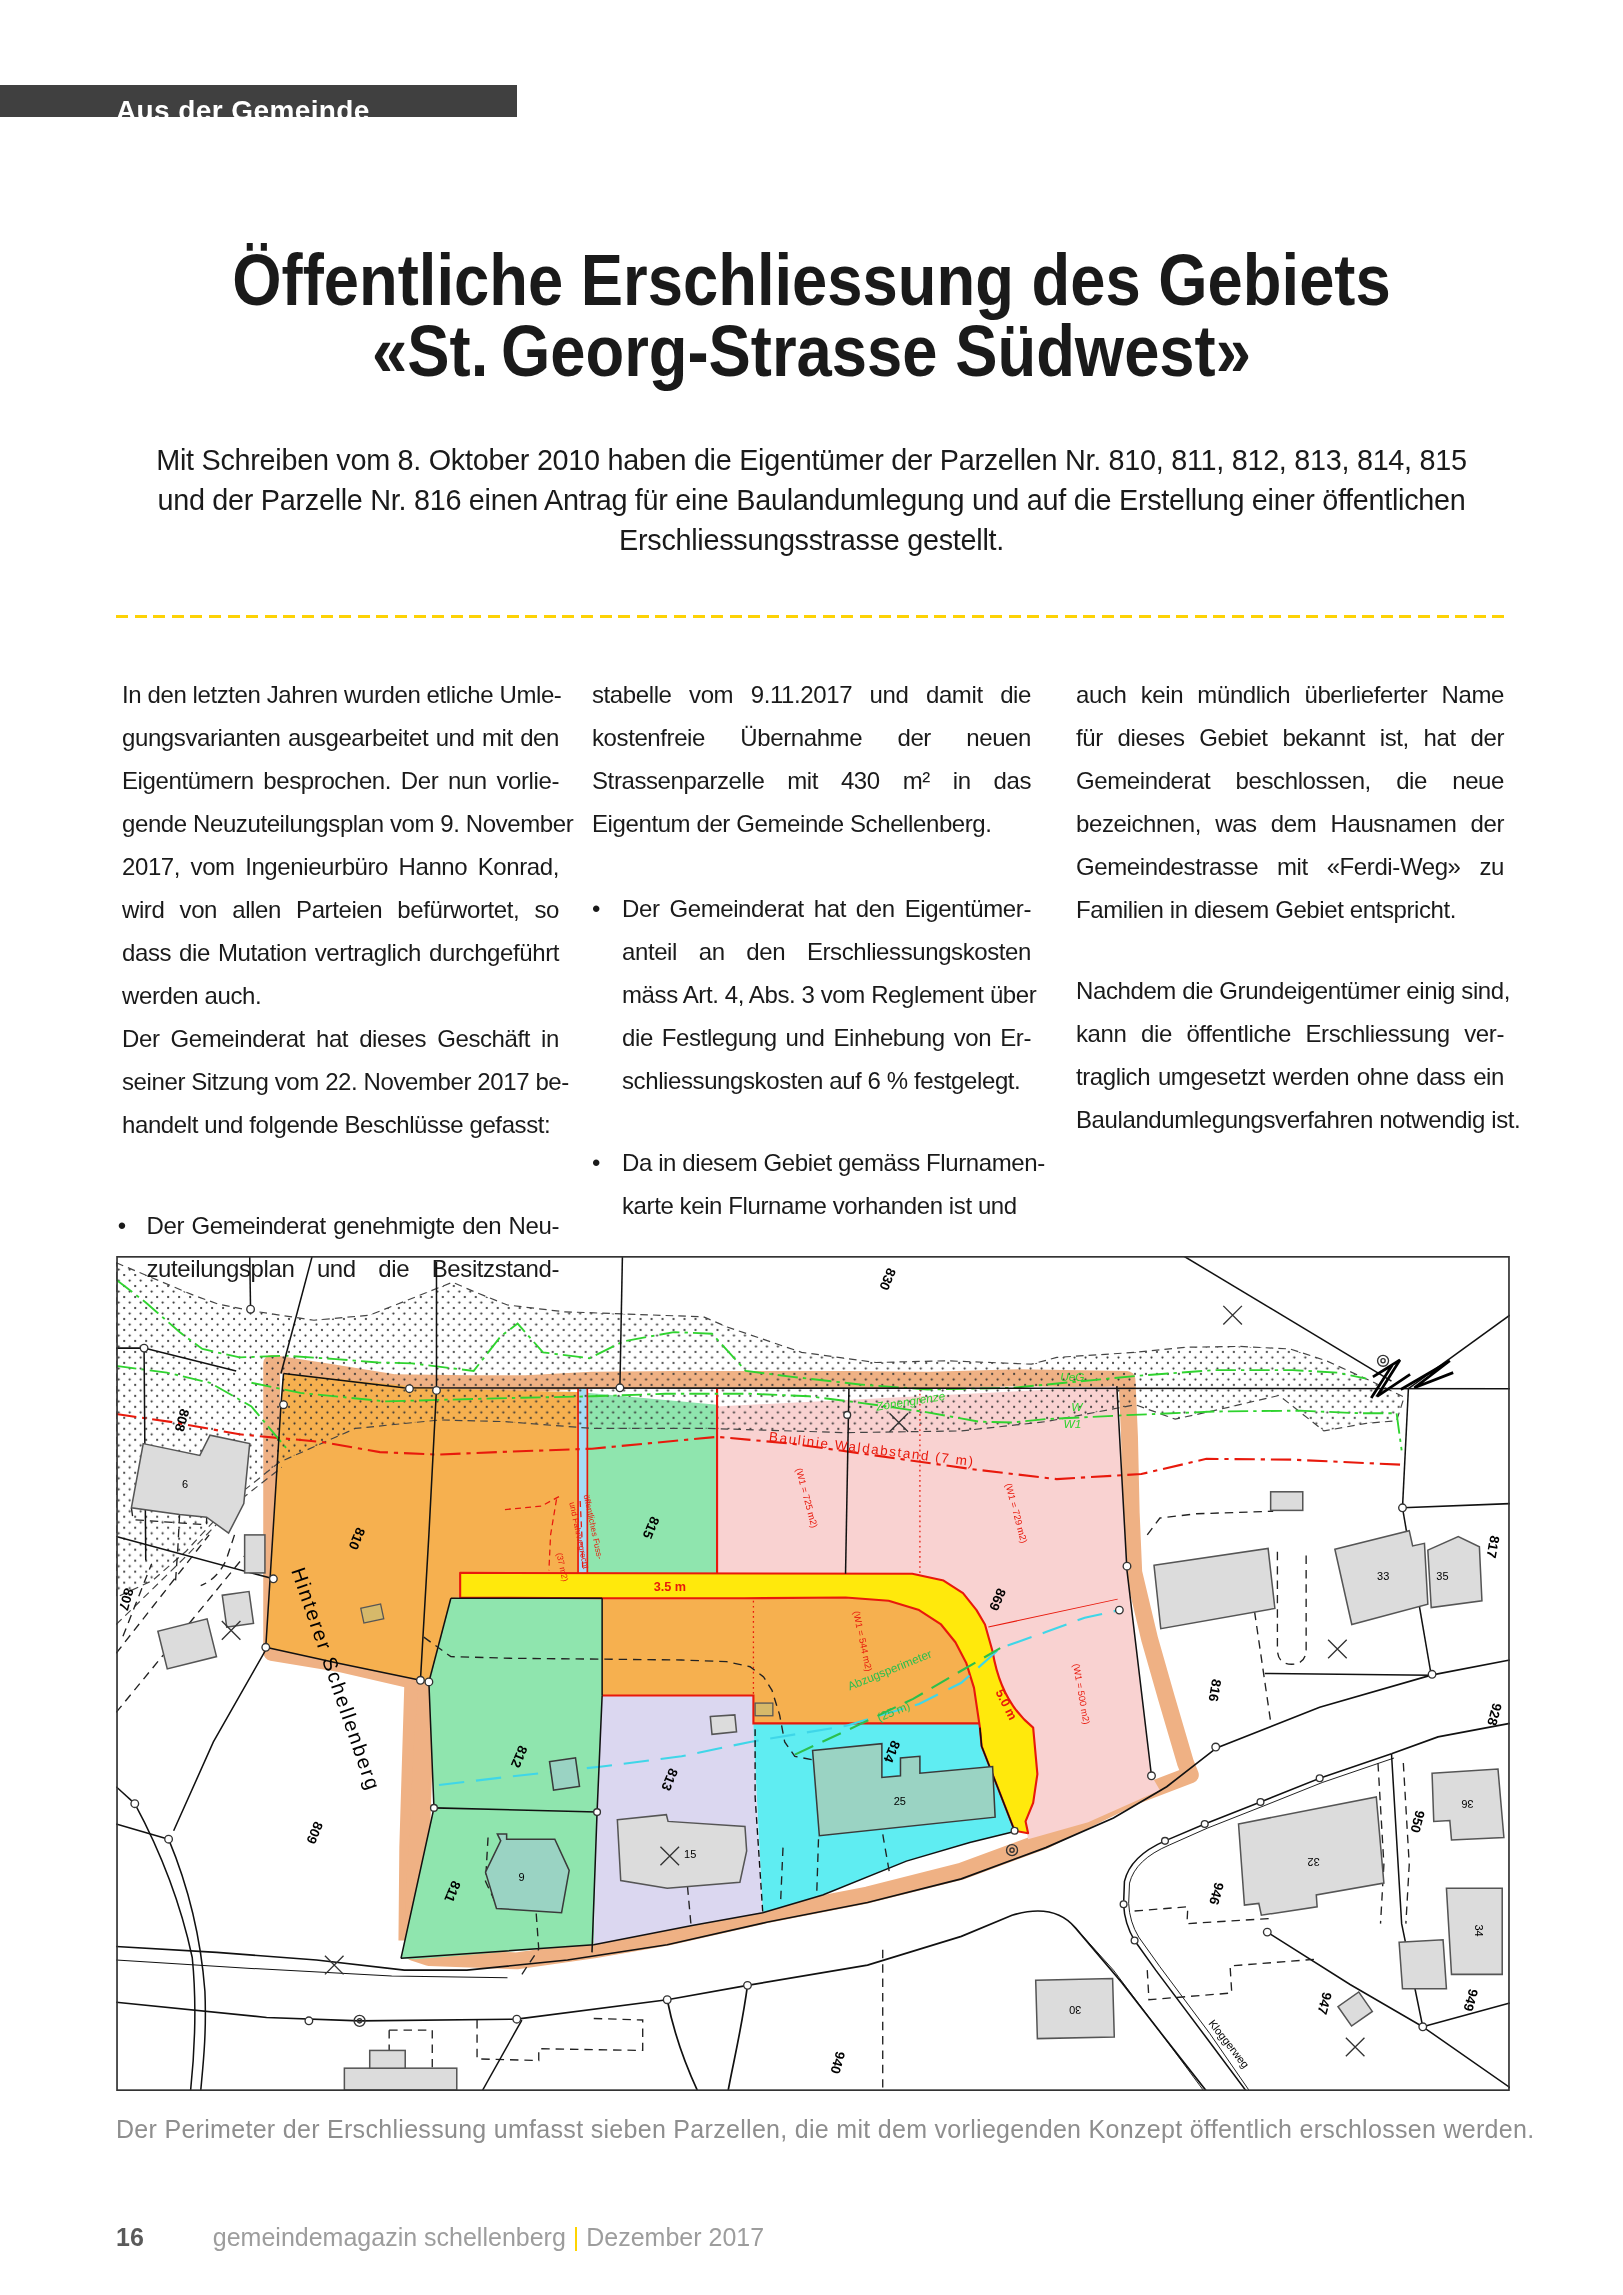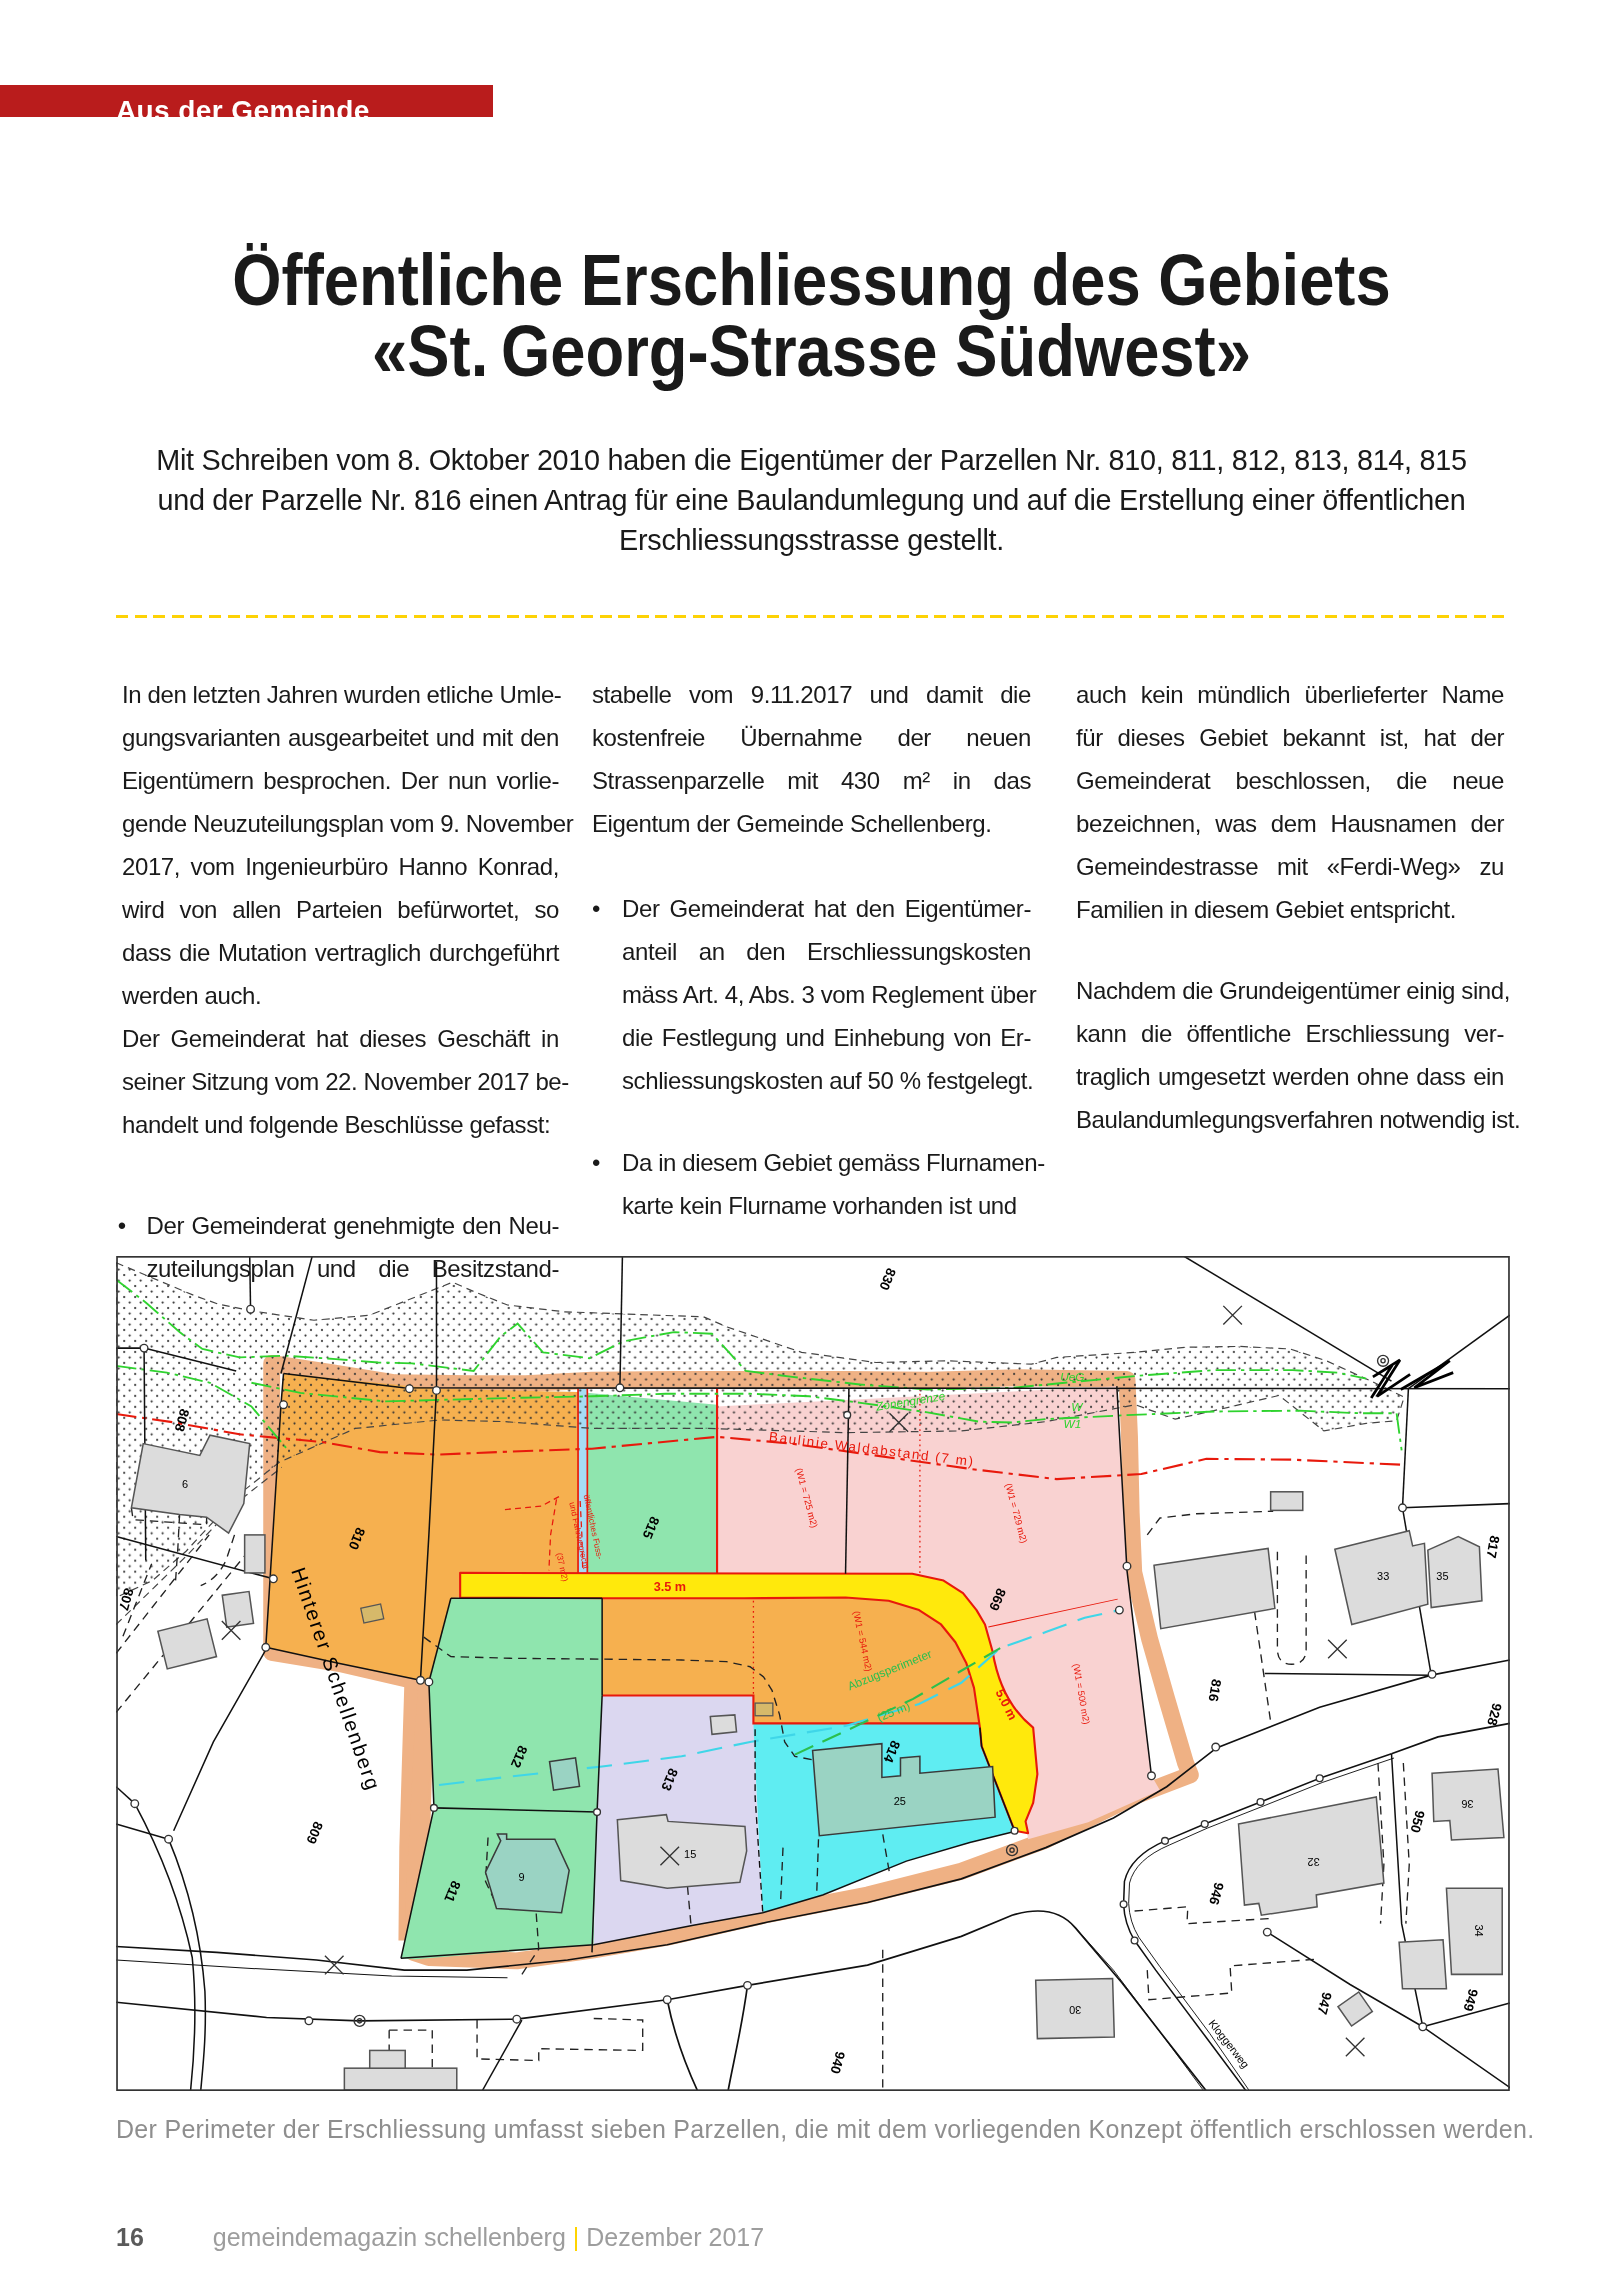--- a/index.html
+++ b/index.html
@@ -1,17 +1,17 @@
 <!DOCTYPE html>
 <html style="font-size:13.5px"><head>
 <meta charset="utf-8">
 <style>
 html,body{margin:0;padding:0;}
 body{width:1623px;height:2295px;position:relative;background:#fff;font-family:"Liberation Sans",sans-serif;color:#1a1a1a;overflow:hidden;}
-#banner{position:absolute;left:0;top:85px;width:493px;height:32px;background:#b91c1c;}
+#banner{position:absolute;left:0;top:85px;width:493px;height:32px;background:#404040;padding-left:24px;}
 #banner span{position:absolute;left:116px;top:10px;font-size:28px;font-weight:bold;color:#fff;letter-spacing:0.4px;}
 #title{position:absolute;left:0;top:245px;width:1623px;text-align:center;font-weight:bold;font-size:72px;line-height:71px;transform:scaleX(0.88);transform-origin:50% 0;}
 #subtitle{position:absolute;left:0;top:440px;width:1623px;text-align:center;font-size:30px;line-height:40px;letter-spacing:-0.3px;transform:scaleX(0.96);transform-origin:50% 0;}
 #dashline{position:absolute;left:116px;top:615px;width:1394px;height:3px;background:repeating-linear-gradient(90deg,#fdd205 0 12px,transparent 12px 18.6px);}
 .col{position:absolute;top:670px;font-size:24px;line-height:37px;letter-spacing:-0.4px;}
 .col p{margin:6px;text-align:justify;text-align-last:justify;white-space:nowrap;}
 .col p.l{text-align-last:left;}
 .col p.s1{height:52px;}.col p.s2{height:36px;}.col p.s3{height:33px;}.col p.s4{height:32px;}
 .col p.b{padding-left:24.5px;position:relative;}
 .col p.b .bu{position:absolute;left:-4.2px;}
@@ -53,21 +53,21 @@
 <div class="col" id="c2">
 <p>stabelle vom 9.11.2017 und damit die</p>
 <p>kostenfreie Übernahme der neuen</p>
 <p>Strassenparzelle mit 430 m² in das</p>
 <p class="l">Eigentum der Gemeinde Schellenberg.</p>
 <p class="s2"></p>
 <p class="b"><span class="bu">•</span>Der Gemeinderat hat den Eigentümer-</p>
 <p class="b">anteil an den Erschliessungskosten</p>
 <p class="b">mäss Art. 4, Abs. 3 vom Reglement über</p>
 <p class="b">die Festlegung und Einhebung von Er-</p>
-<p class="b l">schliessungskosten auf 50 % festgelegt.</p>
+<p class="b l">schliessungskosten auf 6 % festgelegt.</p>
 <p class="s3"></p>
 <p class="b"><span class="bu">•</span>Da in diesem Gebiet gemäss Flurnamen-</p>
 <p class="b l">karte kein Flurname vorhanden ist und</p>
 </div>
 <div class="col" id="c3">
 <p>auch kein mündlich überlieferter Name</p>
 <p>für dieses Gebiet bekannt ist, hat der</p>
 <p>Gemeinderat beschlossen, die neue</p>
 <p>bezeichnen, was dem Hausnamen der</p>
 <p>Gemeindestrasse mit «Ferdi-Weg» zu</p>

